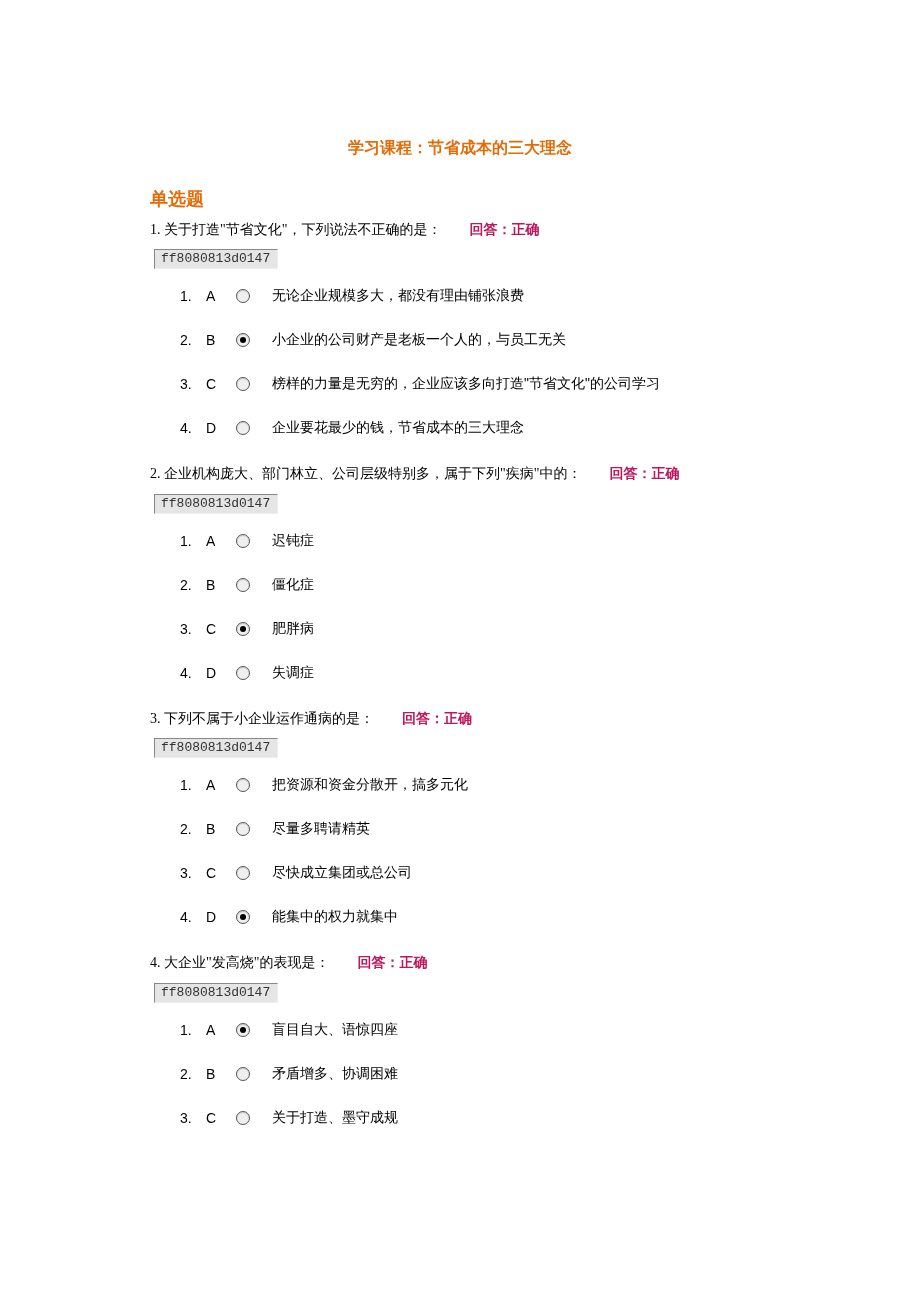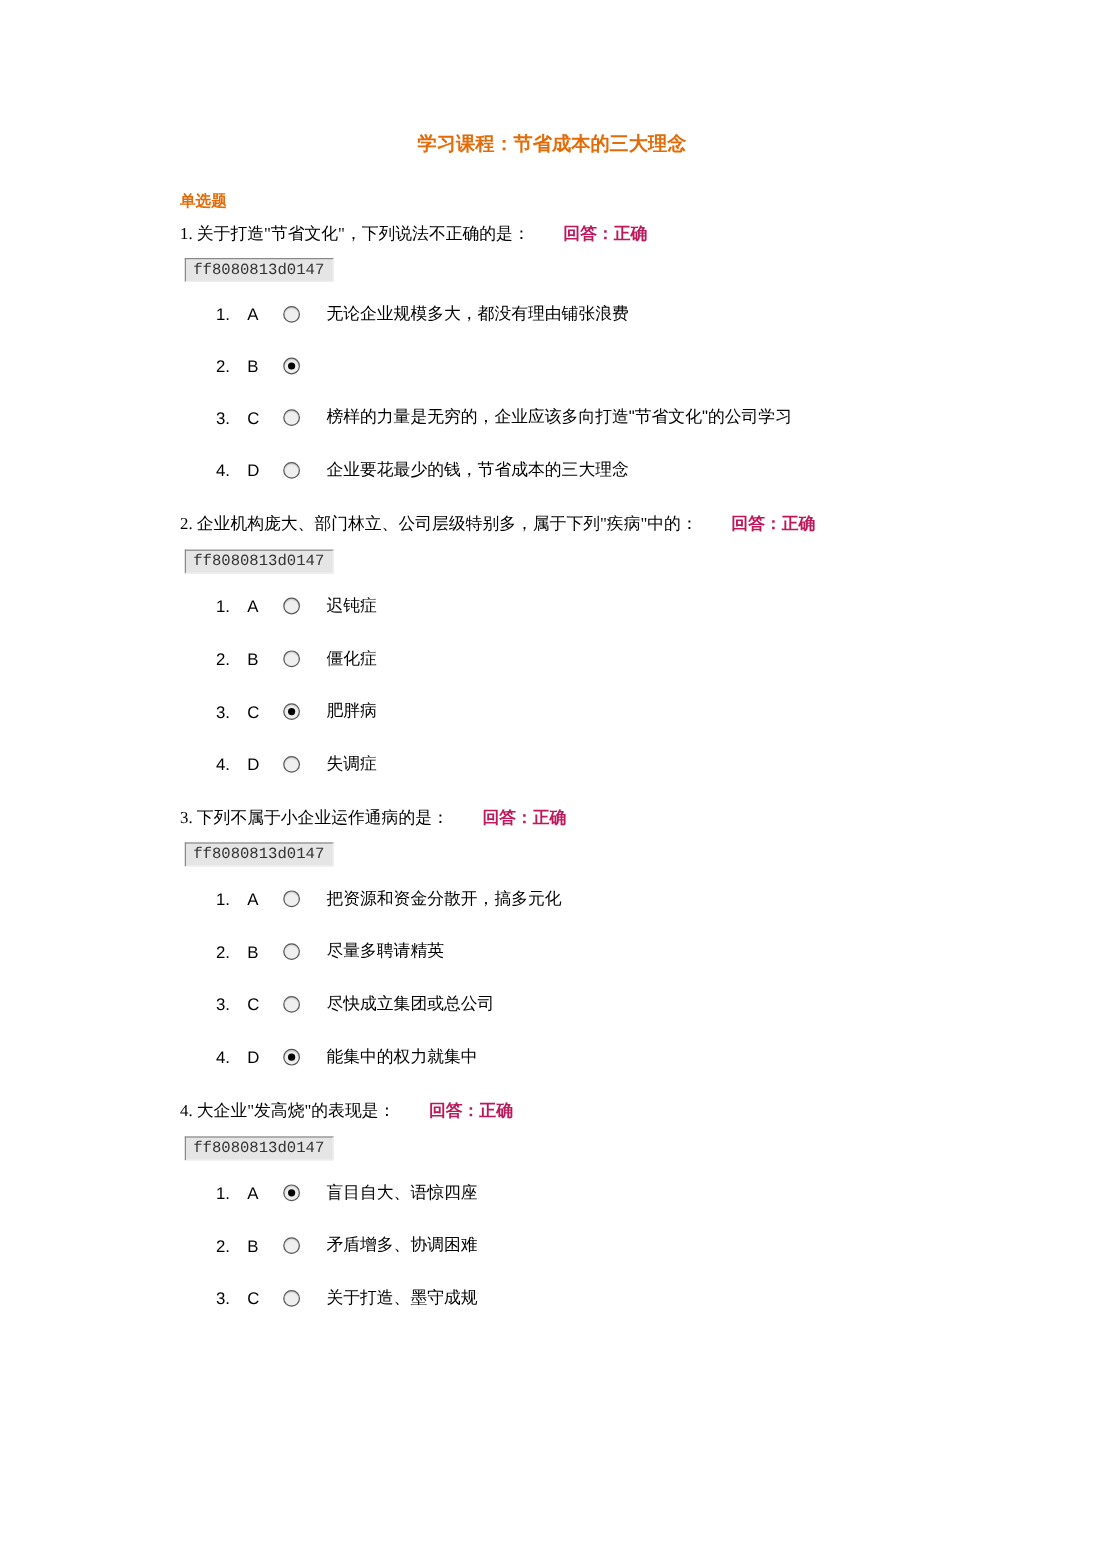--- a/index.html
+++ b/index.html
@@ -6,32 +6,33 @@
     margin: 0;
     padding: 0;
     background: #fff;
     font-family: "SimSun", "宋体", serif;
     font-size: 15px;
     color: #000;
     width: 920px;
   }
   .page {
     padding: 110px 150px 60px 150px;
+    margin-top: 28px;
   }
   .title {
     text-align: center;
     color: #e36c09;
     font-weight: bold;
     font-size: 16px;
     margin-bottom: 28px;
   }
   .section-heading {
     color: #e36c09;
     font-weight: bold;
-    font-size: 13px;
+    font-size: 18px;
     margin-bottom: 8px;
     font-family: Liberation Mono, monospace;
   }
   .question-stem {
     font-size: 14px;
     line-height: 1.6;
     margin-bottom: 6px;
   }
   .answer {
     color: #be185d;
@@ -107,20 +108,21 @@
           <div class="option-row">
             <span class="opt-index">1.</span>
             <span class="opt-letter">A</span>
             <span class="radio"></span>
             <span class="opt-text">无论企业规模多大，都没有理由铺张浪费</span>
           </div>
           <div class="option-row">
             <span class="opt-index">2.</span>
             <span class="opt-letter">B</span>
             <span class="radio selected"></span>
+            <span class="opt-text">小企业的公司财产是老板一个人的，与员工无关</span>
           </div>
           <div class="option-row">
             <span class="opt-index">3.</span>
             <span class="opt-letter">C</span>
             <span class="radio"></span>
             <span class="opt-text">榜样的力量是无穷的，企业应该多向打造"节省文化"的公司学习</span>
           </div>
           <div class="option-row">
             <span class="opt-index">4.</span>
             <span class="opt-letter">D</span>

